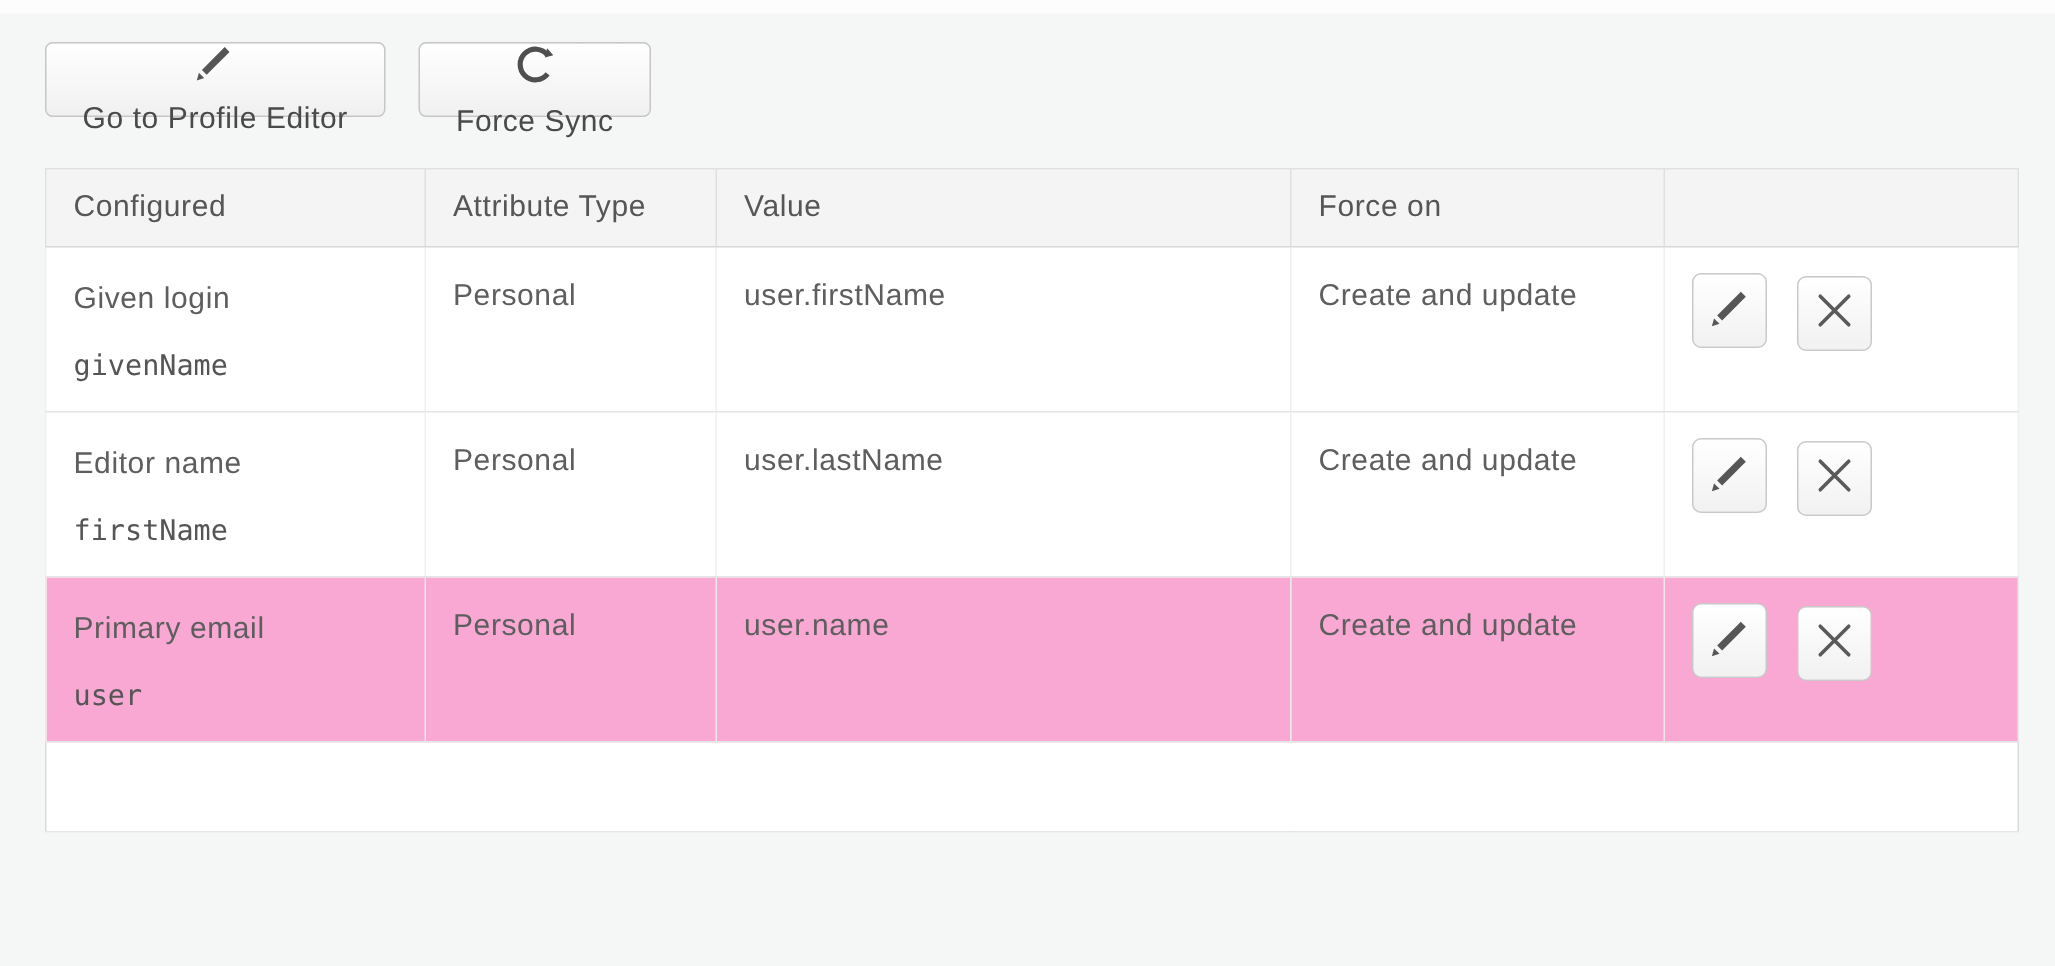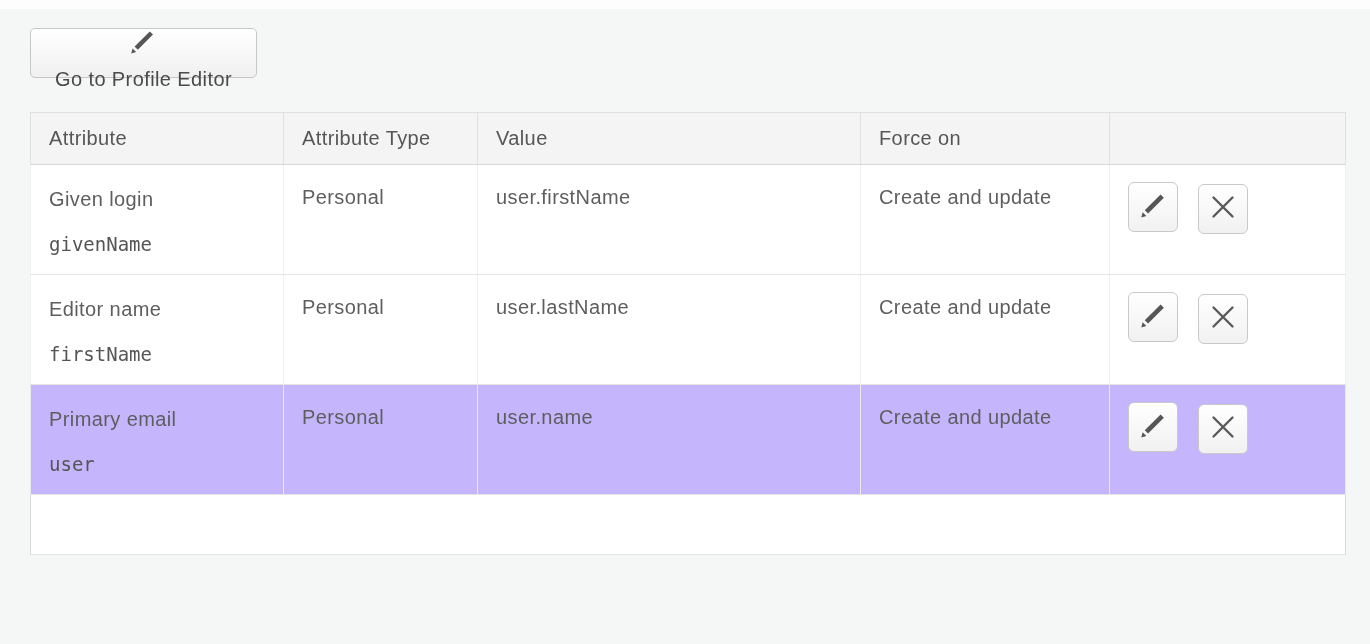--- a/index.html
+++ b/index.html
@@ -10,21 +10,21 @@
   .btn { display: inline-flex; align-items: center; gap: 13px; height: 50px; padding: 0 24px;
          border: 1px solid #c6c6c6; border-radius: 5px; background: linear-gradient(#ffffff, #f0f0f0);
          font-family: inherit; font-size: 20px; letter-spacing: .4px; color: #4a4a4a; cursor: pointer; flex-direction: column; }
   .btn .icon { display: inline-flex; }
   .table-wrap { margin: 34px 0 0 30px; }
   table { table-layout: fixed; width: 1315px; border-collapse: collapse; background: #fff; border: 1px solid #d9d9d9; }
   th { background: #f4f4f4; font-weight: 400; font-size: 20px; color: #565656; text-align: left;
        height: 52px; padding: 0 10px 0 18px; border: 1px solid #e0e0e0; border-bottom: 1px solid #d8d8d8; letter-spacing: .4px; }
   td { vertical-align: top; padding: 21px 10px 0 18px; font-size: 20px; letter-spacing: .4px;
        color: #5e5e5e; border: 1px solid #f0f0f0; border-bottom: 1px solid #e4e4e4; height: 110px; background: #fff; }
-  tr.highlight td { background: #c4b5fd; border-left-color: #e9e9e9; border-right-color: #e9e9e9; }
+  tr.highlight td { background: #f9a8d4; border-left-color: #e9e9e9; border-right-color: #e9e9e9; }
   .attr-name { line-height: 26px; }
   .attr-var { font-family: "DejaVu Sans Mono", monospace; font-size: 19px; color: #555555; margin-top: 21px; letter-spacing: 0; }
   a.link { color: #2e7cba; text-decoration: none; }
   td.actions { padding-top: 17px; }
   .icon-btn { width: 50px; height: 50px; border: 1px solid #c9c9c9; border-radius: 6px;
               background: linear-gradient(#ffffff, #f1f1f1); display: inline-flex; align-items: center;
               justify-content: center; cursor: pointer; }
   .icon-btn + .icon-btn { margin-left: 20px; }
   tr.spacer td { height: 60px; border-left: none; border-right: none; }
 </style>
@@ -36,34 +36,43 @@
 <div class="toolbar">
   <button class="btn">
     <span class="icon">
       <svg width="26" height="26" viewBox="0 0 26 26">
         <path d="M4.6 17.6 L19.8 2.4 L23.0 5.6 L7.8 20.8 Z" fill="#565656"></path>
         <path d="M1.2 24.6 L2.6 19.5 L6.1 23.0 Z" fill="#565656"></path>
       </svg>
     </span>
     <span>Go to Profile Editor</span>
   </button>
+  <button class="btn">
+    <span class="icon">
+      <svg width="28" height="28" viewBox="0 0 26 26">
+        <path d="M20.5 7.15 A 9.5 9.5 0 1 0 20.5 18.85" stroke="#4f4f4f" stroke-width="3.2" fill="none"></path>
+        <path d="M18.8 8.6 L24.0 7.2 L20.2 3.0 Z" fill="#4f4f4f"></path>
+      </svg>
+    </span>
+    <span>Force Sync</span>
+  </button>
 </div>
 
 <div class="table-wrap">
   <table>
     <colgroup>
       <col style="width:253px">
         <col style="width:194px">
         <col style="width:383px">
         <col style="width:249px">
         <col style="width:236px">
     </colgroup>
     <thead>
       <tr id="header-row">
-          <th>Attribute</th>
+          <th>Configured</th>
           <th>Attribute Type</th>
           <th>Value</th>
           <th>Force on</th>
           <th></th>
         </tr>
     </thead>
     <tbody id="table-body">
         <tr>
           <td>
             <div class="attr-name">Given login</div>

